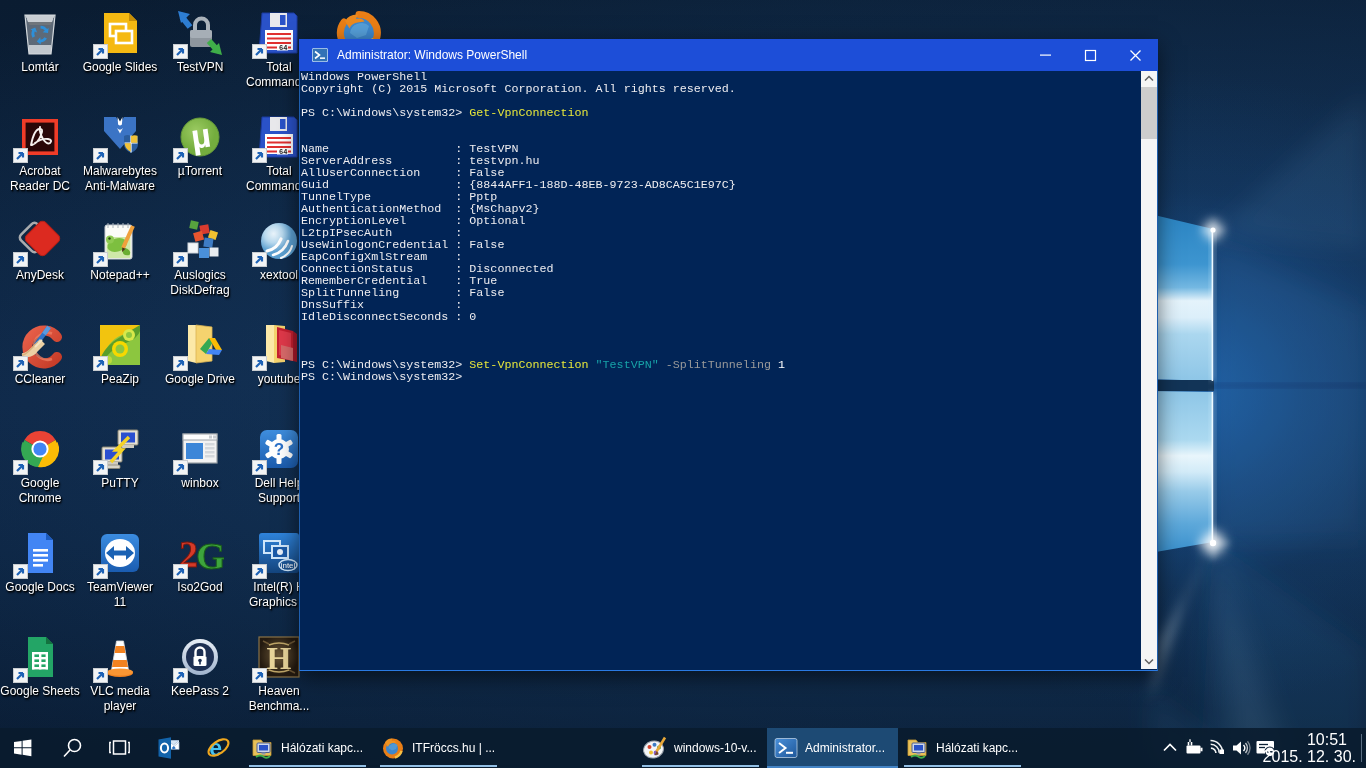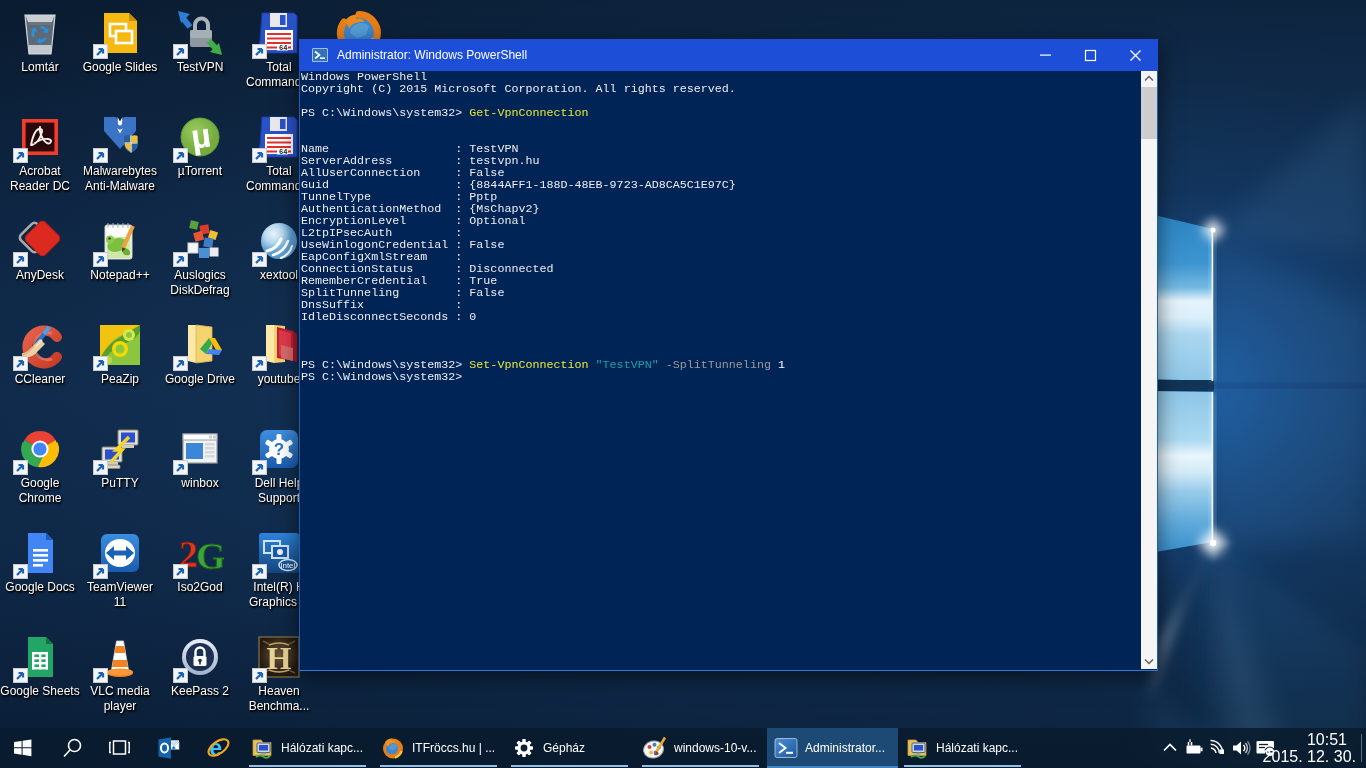--- a/index.html
+++ b/index.html
@@ -810,46 +810,20 @@
   <svg class="ticn" viewBox="0 0 48 48">
         <circle cx="24" cy="25" r="20" fill="#e97e16"></circle>
         <circle cx="22" cy="25" r="12" fill="#3e87cc"></circle>
         <path d="M22,16 q6,-3 11,2 l-3,8 -8,3 -7,-5 q1,-6 7,-8z" fill="#5a9fd8" opacity="0.7"></path>
         <path d="M8,13 q5,-9 15,-8 l-2,5 q7,-2 10,3 l-8,1 q-7,1 -9,8 z" fill="#ef9322"></path>
         <path d="M28,43 q10,-3 13,-13" stroke="#f6c044" stroke-width="5" fill="none"></path>
       </svg>
   <div class="ttxt">ITFröccs.hu | ...</div>
       <div class="ul"></div>
  </div>
- <div class="tbtn" style="left:505px">
-  <svg class="ticn" viewBox="0 0 24 24">
-        <g fill="#fff">
-          <circle cx="12" cy="12" r="6.6"></circle>
-          <g>
-            <rect x="10.2" y="3" width="3.6" height="4" rx="0.8"></rect>
-            <rect x="10.2" y="17" width="3.6" height="4" rx="0.8"></rect>
-          </g>
-          <g transform="rotate(45 12 12)">
-            <rect x="10.2" y="3" width="3.6" height="4" rx="0.8"></rect>
-            <rect x="10.2" y="17" width="3.6" height="4" rx="0.8"></rect>
-          </g>
-          <g transform="rotate(90 12 12)">
-            <rect x="10.2" y="3" width="3.6" height="4" rx="0.8"></rect>
-            <rect x="10.2" y="17" width="3.6" height="4" rx="0.8"></rect>
-          </g>
-          <g transform="rotate(135 12 12)">
-            <rect x="10.2" y="3" width="3.6" height="4" rx="0.8"></rect>
-            <rect x="10.2" y="17" width="3.6" height="4" rx="0.8"></rect>
-          </g>
-        </g>
-        <circle cx="12" cy="12" r="3.4" fill="#0d2338"></circle>
-      </svg>
-  <div class="ttxt">Gépház</div>
-      <div class="ul"></div>
- </div>
  <div class="tbtn" style="left:636px">
   <svg class="ticn" viewBox="0 0 24 24">
         <ellipse cx="10.5" cy="13.5" rx="10" ry="8.5" fill="#f4f6f8" stroke="#9aa2ac" stroke-width="1" transform="rotate(-14 10.5 13.5)"></ellipse>
         <circle cx="6.5" cy="11" r="2" fill="#d6452e"></circle>
         <circle cx="11.5" cy="8.8" r="2" fill="#3e7cc4"></circle>
         <circle cx="16" cy="11.5" r="2" fill="#57a33e"></circle>
         <circle cx="8" cy="16.5" r="2" fill="#f0c030"></circle>
         <circle cx="13" cy="17" r="2.4" fill="#8a5fc0"></circle>
         <path d="M22,1.5 L13.5,15.5" stroke="#e8a838" stroke-width="2.6"></path>
         <path d="M13.8,15 l-2.3,4.3 4.3,-1.1 z" fill="#7a4a1e"></path>

